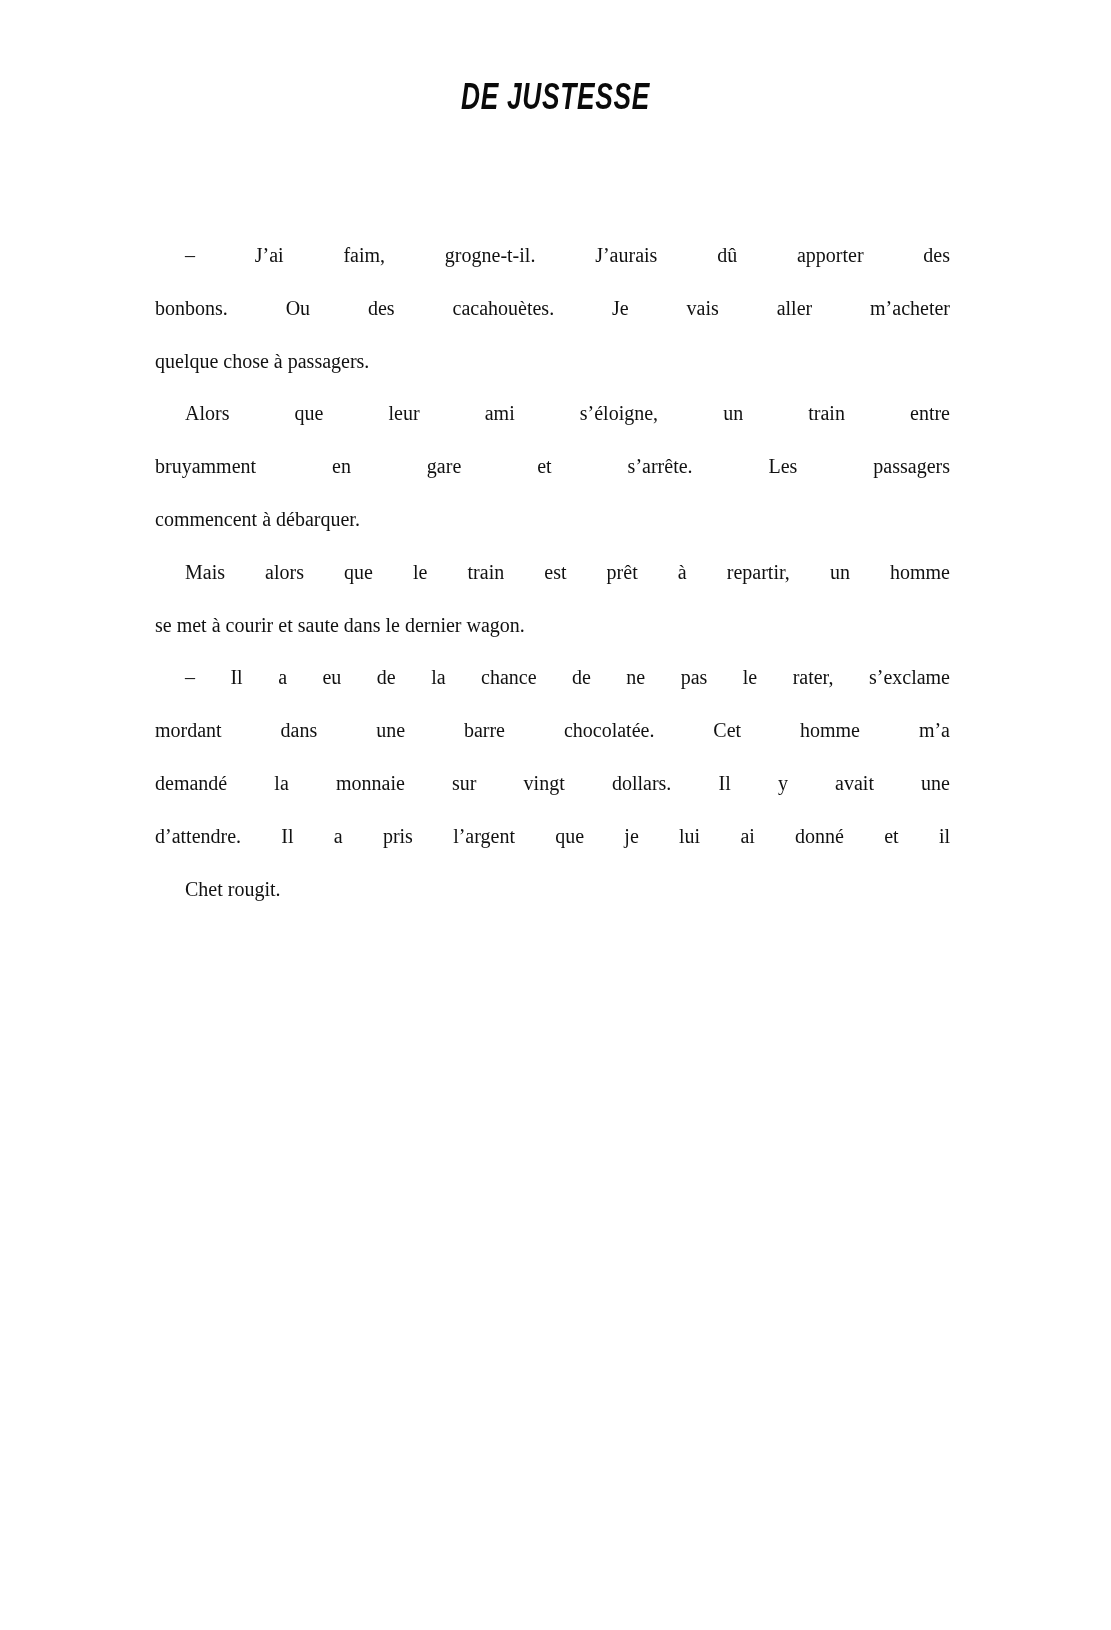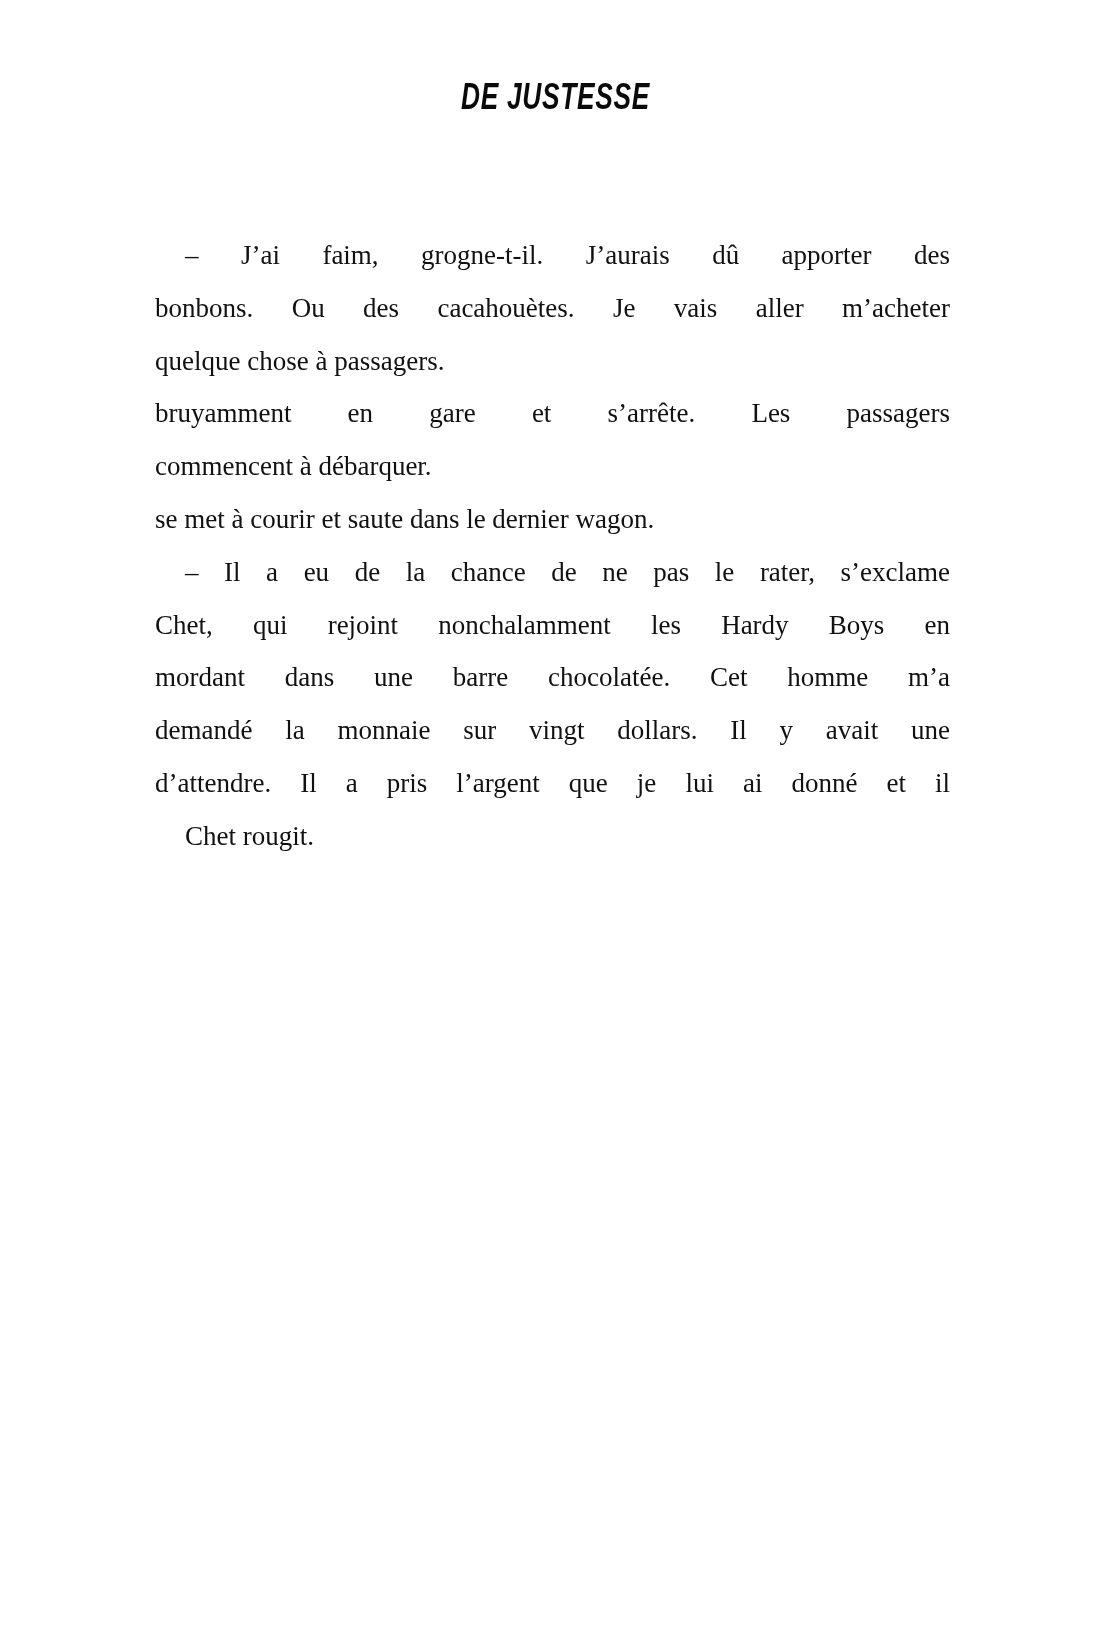--- a/index.html
+++ b/index.html
@@ -33,21 +33,21 @@
     transform-origin: center;
     white-space: nowrap;
     color: #0a0a0a;
   }
   .text-block {
     position: absolute;
     left: 155px;
     top: 229px;
     width: 795px;
     font-family: "Liberation Serif", "DejaVu Serif", serif;
-    font-size: 27px;
+    font-size: 20px;
     line-height: 52.8px;
     color: #111111;
   }
   .paragraph { margin: 0; padding: 0; }
   .line {
     height: 52.8px;
     overflow: hidden;
     text-align: justify;
     text-align-last: justify;
     text-justify: inter-word;
@@ -82,29 +82,30 @@
     <span class="display-type">DE JUSTESSE</span>
   </div>
 
   <div class="text-block">
       <div class="paragraph">
         <div class="line first">– J’ai faim, grogne-t-il. J’aurais dû apporter des</div>
         <div class="line">bonbons. Ou des cacahouètes. Je vais aller m’acheter</div>
         <div class="line last">quelque chose à passagers.</div>
       </div>
       <div class="paragraph">
+        <div class="line first">Alors que leur ami s’éloigne, un train entre</div>
         <div class="line">bruyamment en gare et s’arrête. Les passagers</div>
         <div class="line last">commencent à débarquer.</div>
       </div>
       <div class="paragraph">
+        <div class="line first">Mais alors que le train est prêt à repartir, un homme</div>
         <div class="line last">se met à courir et saute dans le dernier wagon.</div>
       </div>
       <div class="paragraph">
         <div class="line first">– Il a eu de la chance de ne pas le rater, s’exclame</div>
-        <div class="line">Chet, qui rejoint nonchalamment les Hardy Boys en</div>
         <div class="line">mordant dans une barre chocolatée.  Cet homme m’a</div>
         <div class="line">demandé la monnaie sur vingt dollars. Il y avait une</div>
         <div class="line">d’attendre. Il a pris l’argent que je lui ai donné et il</div>
       </div>
       <div class="paragraph">
         <div class="line first last">Chet rougit.</div>
       </div>
     </div>
 
   <div class="folio">

